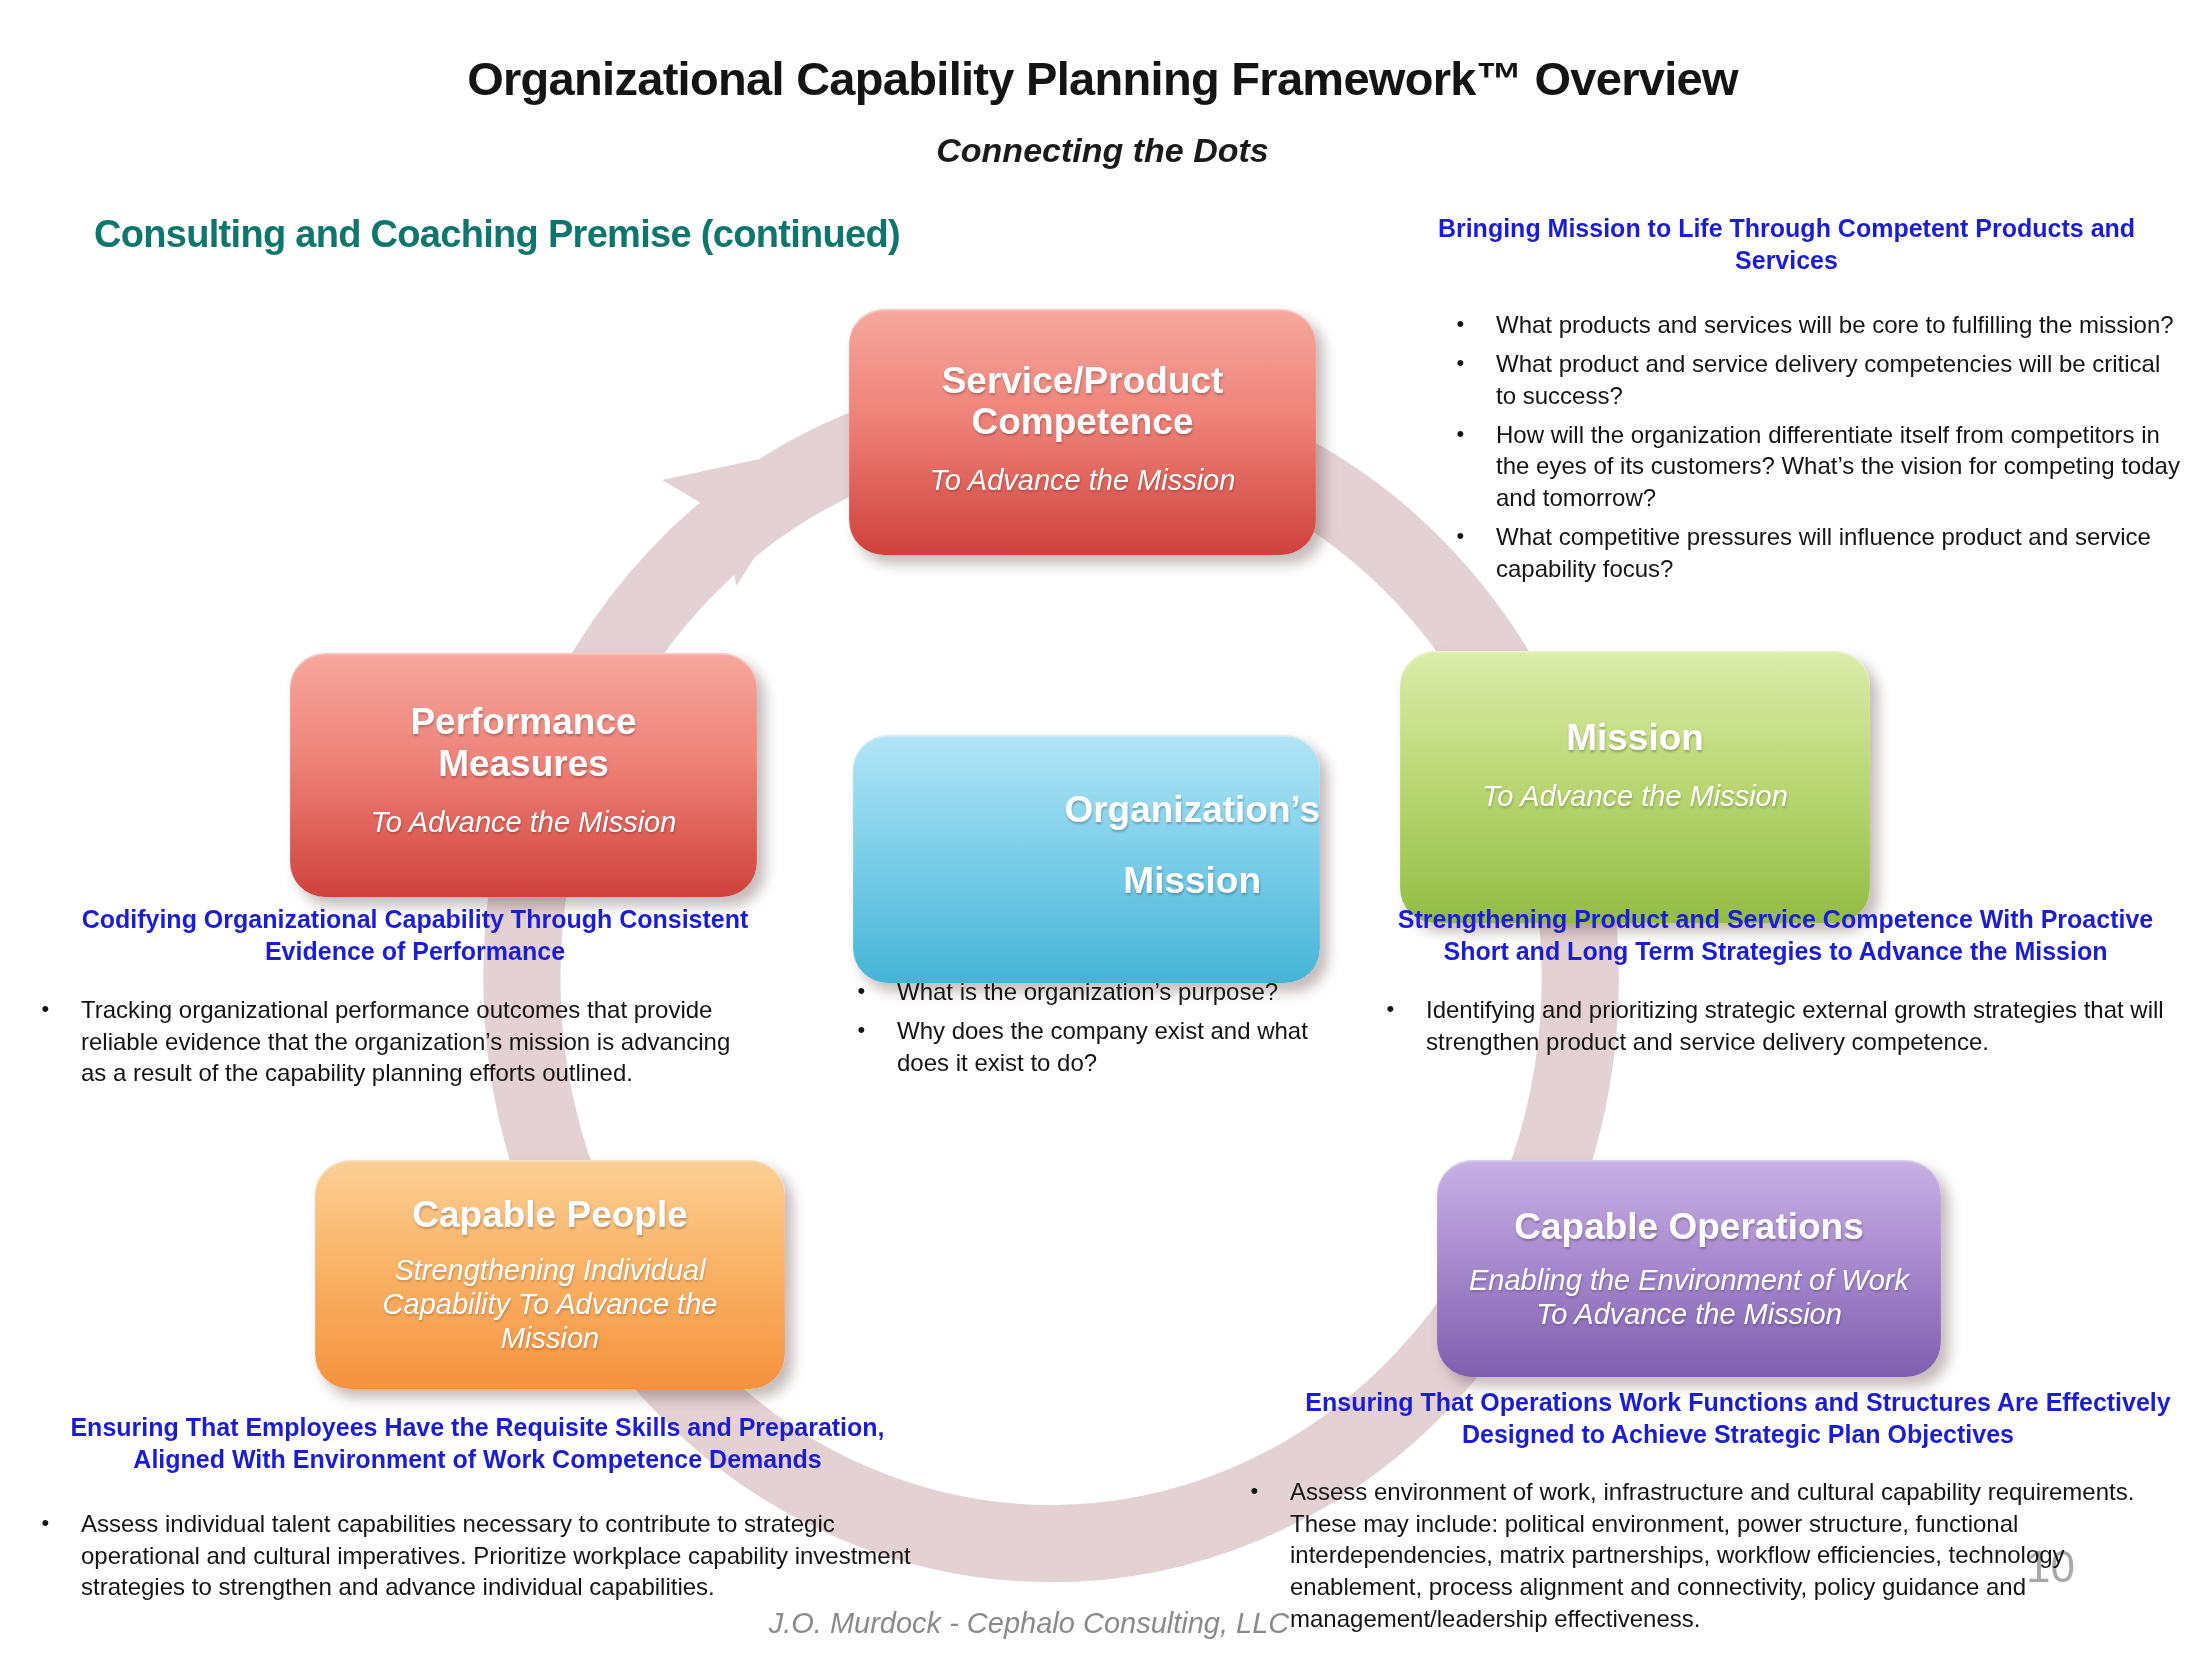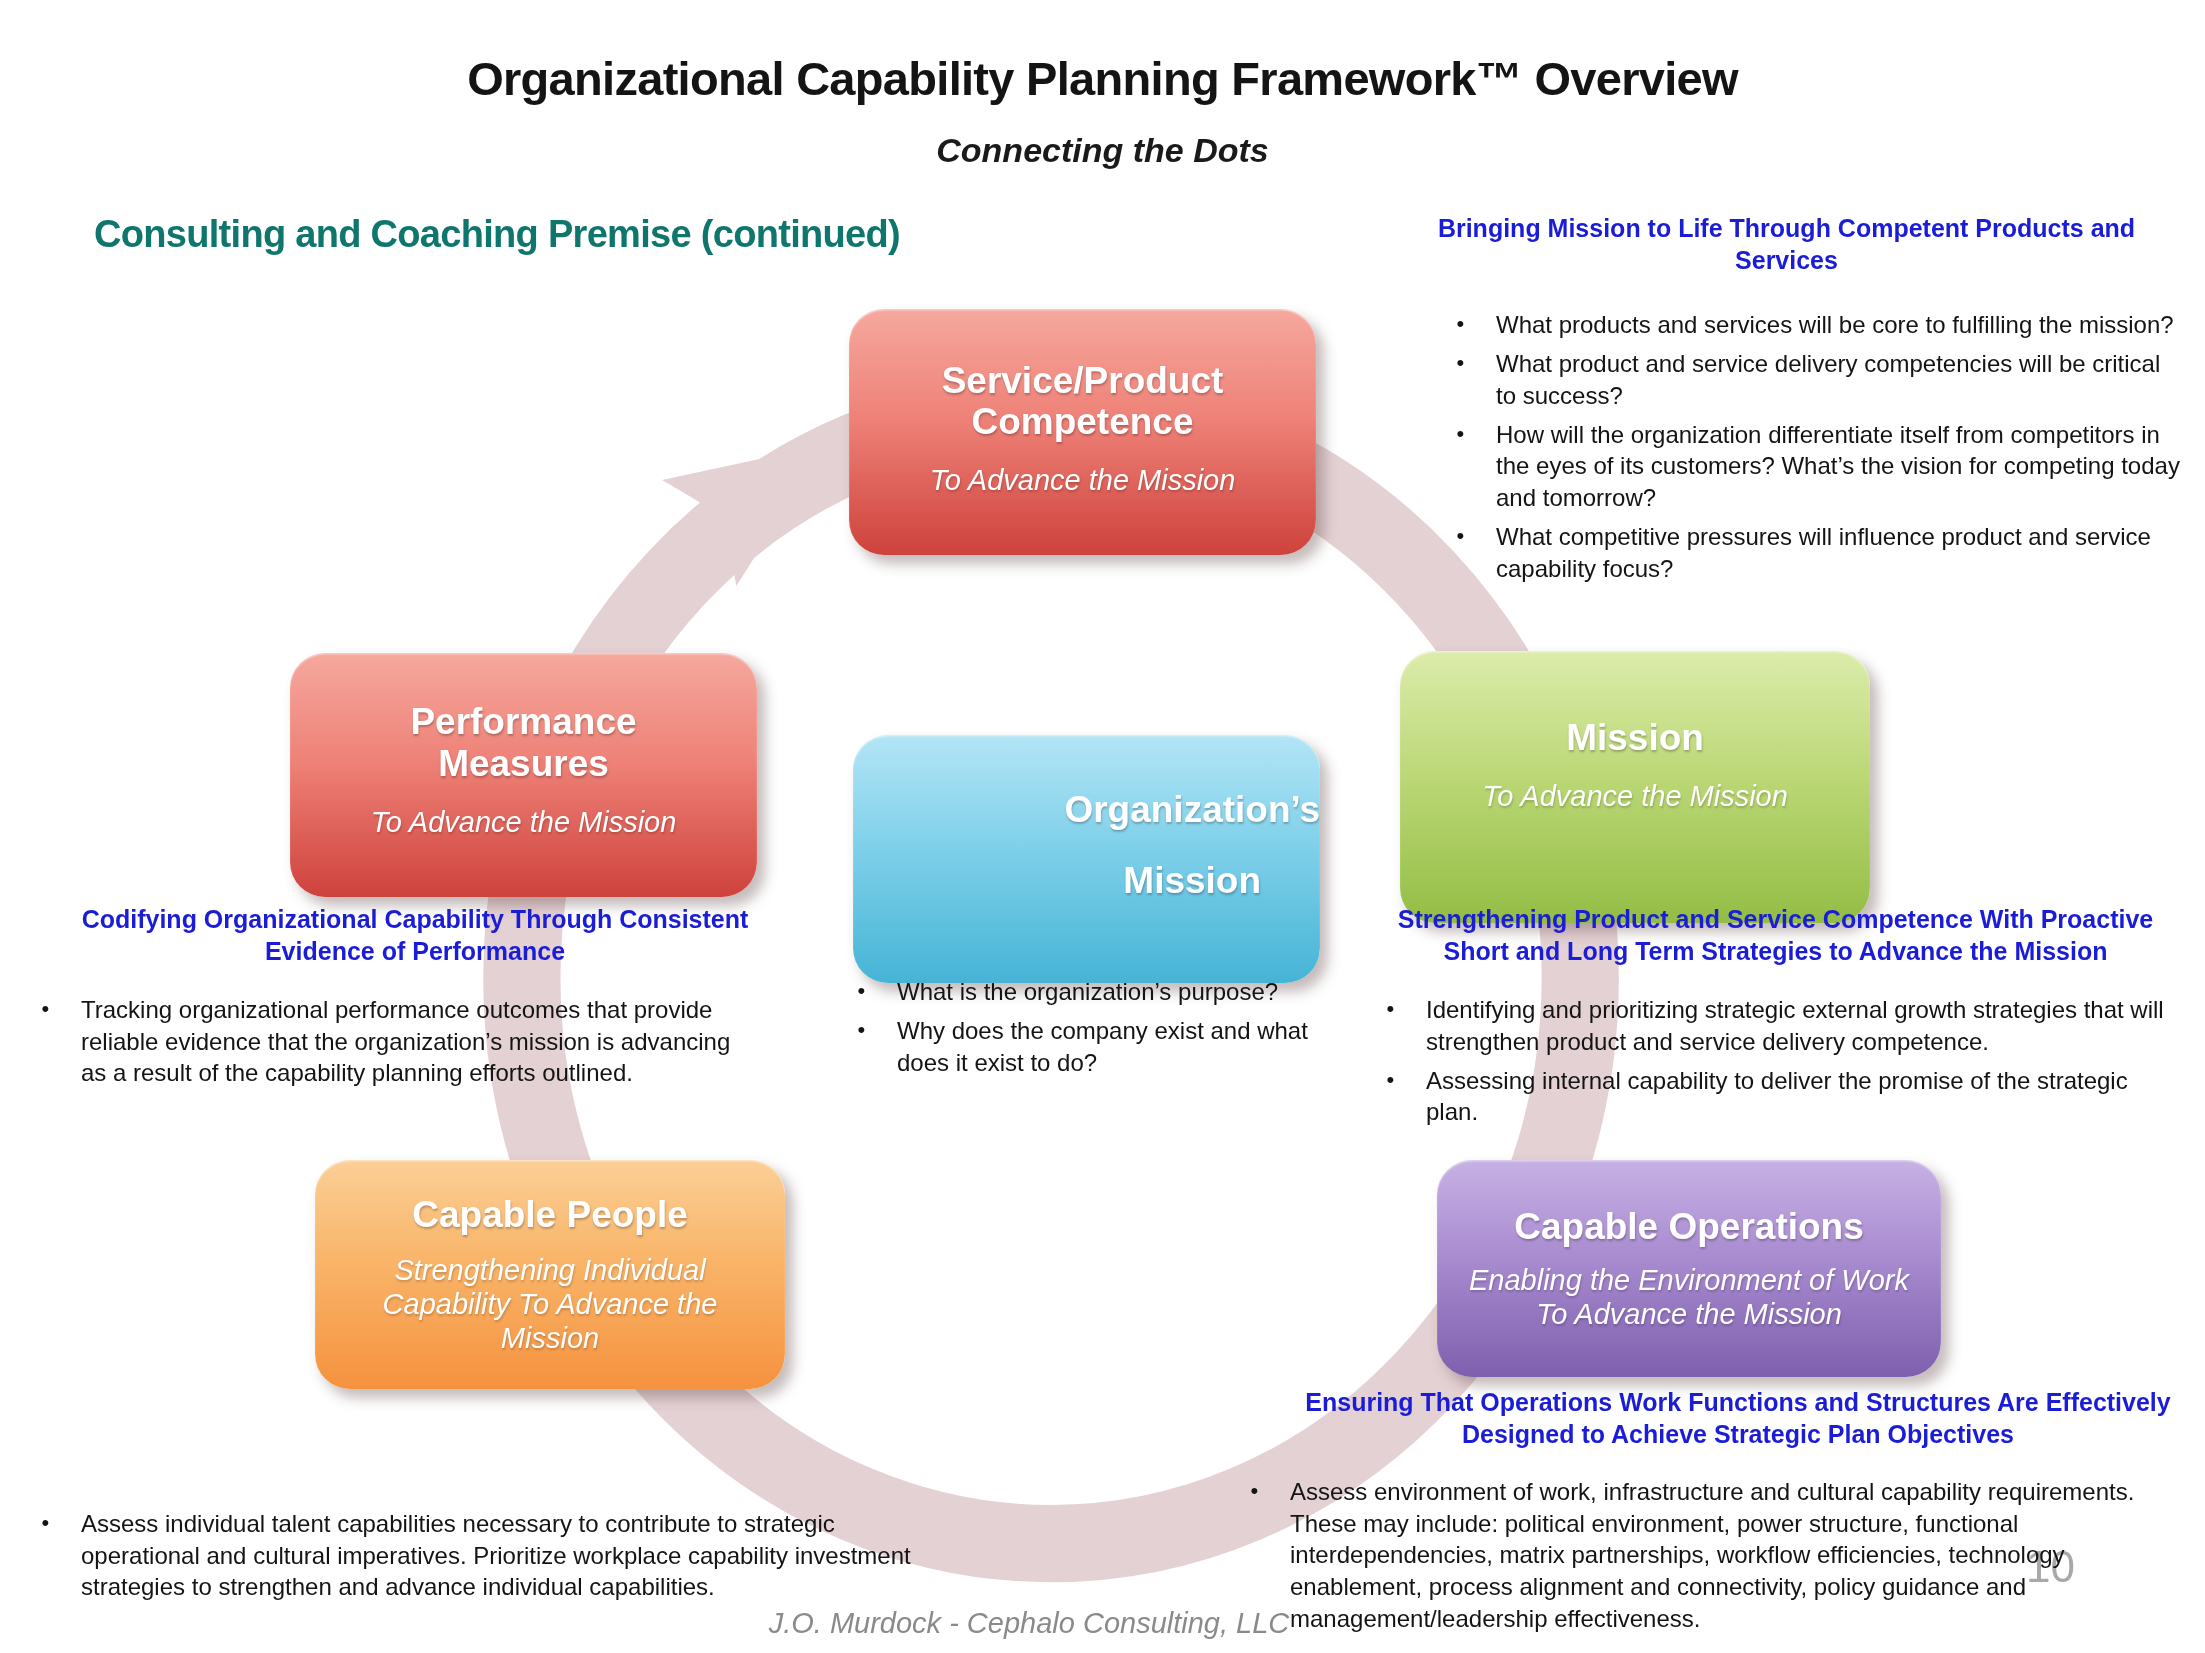--- a/index.html
+++ b/index.html
@@ -126,27 +126,27 @@
     <li>Why does the company exist and what does it exist to do?</li>
   </ul>
 
   <div class="box box-strategy">
     <div class="box-title">Mission</div>
     <div class="box-sub">To Advance the Mission</div>
   </div>
   <div class="blue-heading h-strategy">Strengthening Product and Service Competence With Proactive Short and Long Term Strategies to Advance the Mission</div>
   <ul class="bullets b-strategy">
     <li>Identifying and prioritizing strategic external growth strategies that will strengthen product and service delivery competence.</li>
-    <li>Assessing internal capability to deliver the promise of the strategic plan.</li>
   </ul>
 
   <div class="box box-people">
     <div class="box-title">Capable People</div>
     <div class="box-sub">Strengthening Individual Capability To Advance the Mission</div>
   </div>
+  <div class="blue-heading h-people">Ensuring That Employees Have the Requisite Skills and Preparation, Aligned With Environment of Work Competence Demands</div>
   <ul class="bullets b-people">
     <li>Assess individual talent capabilities necessary to contribute to strategic operational and cultural imperatives. Prioritize workplace capability investment strategies to strengthen and advance individual capabilities.</li>
   </ul>
 
   <div class="box box-ops">
     <div class="box-title">Capable Operations</div>
     <div class="box-sub">Enabling the Environment of Work To Advance the Mission</div>
   </div>
   <div class="blue-heading h-ops">Ensuring That Operations Work Functions and Structures Are Effectively Designed to Achieve Strategic Plan Objectives</div>
   <ul class="bullets b-ops">

